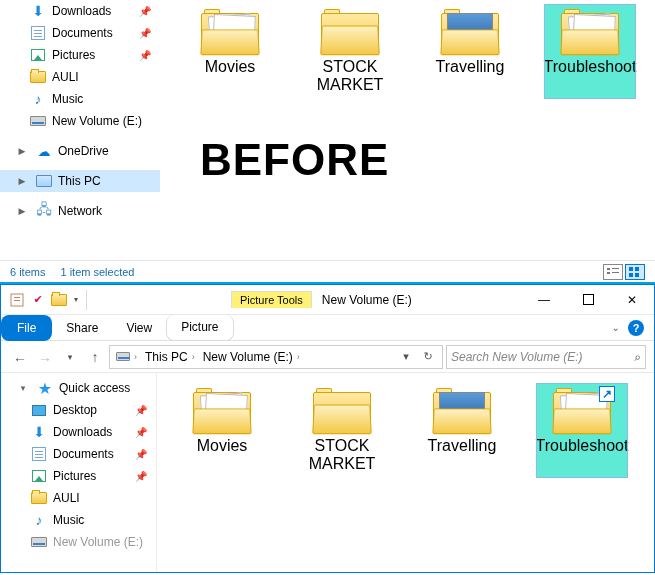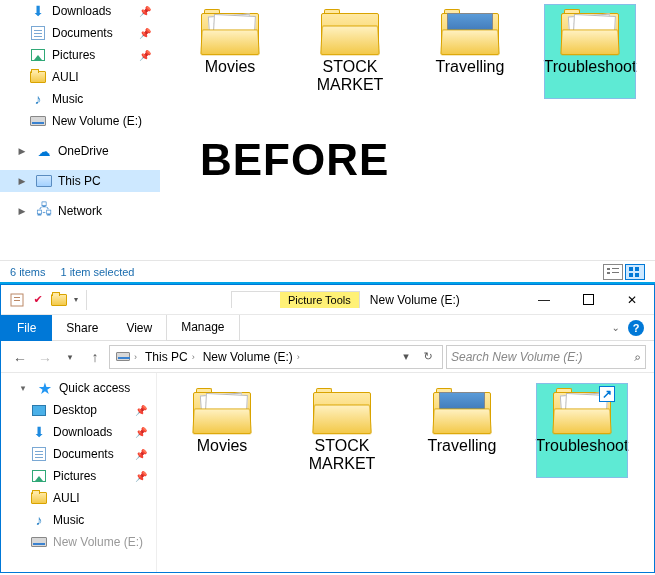--- a/index.html
+++ b/index.html
@@ -60,29 +60,29 @@
 .bf-empty .bf-front { height: 30px; }
 .bf-arrow { position: absolute; top: -2px; right: -4px; width: 16px; height: 16px; background: #fff; border: 1px solid #0078d7; display: flex; align-items: center; justify-content: center; font-size: 12px; color: #0078d7; font-weight: bold; }
 
 
 .bottom-window { height: 289px; border: 1px solid #0078d7; position: relative; }
 .titlebar { height: 30px; display: flex; align-items: center; padding: 0 0 0 6px; border-bottom: 1px solid #e8e8e8; }
 .qa-btn { width: 20px; height: 20px; display: flex; align-items: center; justify-content: center; font-size: 11px; cursor: pointer; }
 .qa-folder { width: 22px; height: 22px; display: flex; align-items: center; justify-content: center; }
 .title-caret { font-size: 8px; color: #555; padding: 0 4px; }
 .title-sep { width: 1px; height: 20px; background: transparent; }
-.pic-tools-wrap { display: flex; flex-direction: column; margin-left: 140px; border: 1px solid #dcdcdc; border-bottom: none; padding-left: 48px; }
+.pic-tools-wrap { display: flex; flex-direction: column; margin-left: 140px; border: 1px solid #dcdcdc; border-bottom: none; }
 .pic-tools-head { background: #fff176; font-size: 11px; padding: 2px 8px; }
 .title-text { margin-left: 10px; font-size: 12px; }
 .tb-spacer { flex: 1; }
 .win-btns { display: flex; }
 .win-btn { width: 44px; height: 28px; display: flex; align-items: center; justify-content: center; cursor: pointer; font-size: 12px; }
 
 .ribbon-row { height: 26px; display: flex; align-items: center; border-bottom: 1px solid #e0e0e0; font-size: 12px; }
-.ribbon-tab { padding: 0 14px; height: 26px; display: flex; align-items: center; cursor: pointer; }
+.ribbon-tab { padding: 0 14px; height: 26px; display: flex; align-items: center; cursor: pointer; border-radius: 8px; }
 .ribbon-tab.file { background: #0078d7; color: #fff; font-weight: 400; padding: 0 16px; }
 .ribbon-tab.mgr { border: 1px solid #dcdcdc; border-top: none; }
 .rib-spacer { flex: 1; }
 .rib-right { display: flex; align-items: center; gap: 8px; padding-right: 10px; color: #666; }
 .help-ic { width: 16px; height: 16px; background: #0078d7; border-radius: 50%; color: #fff; display: flex; align-items: center; justify-content: center; font-size: 11px; font-weight: bold; }
 
 .addr-row { height: 32px; display: flex; align-items: center; gap: 3px; padding: 0 8px; border-bottom: 1px solid #e8e8e8; }
 .nav-btn { width: 22px; height: 22px; display: flex; align-items: center; justify-content: center; color: #555; cursor: pointer; font-size: 14px; }
 .nav-btn.dis { color: #bbb; cursor: default; }
 .addr-box { flex: 1; height: 24px; border: 1px solid #ccc; display: flex; align-items: center; padding: 0 4px; gap: 4px; }
@@ -275,21 +275,21 @@
           </svg>
         </div>
       <div class="win-btn">✕</div>
     </div>
   </div>
 
   <div class="ribbon-row">
     <div class="ribbon-tab file">File</div>
     <div class="ribbon-tab">Share</div>
     <div class="ribbon-tab">View</div>
-    <div class="ribbon-tab mgr">Manage</div>
+    <div class="ribbon-tab mgr">Picture</div>
     <div class="rib-spacer"></div>
     <div class="rib-right">
       <span style="font-size:10px;">⌄</span>
       <div class="help-ic">?</div>
     </div>
   </div>
 
   <div class="addr-row">
     <div class="nav-btn">←</div>
     <div class="nav-btn dis">→</div>

